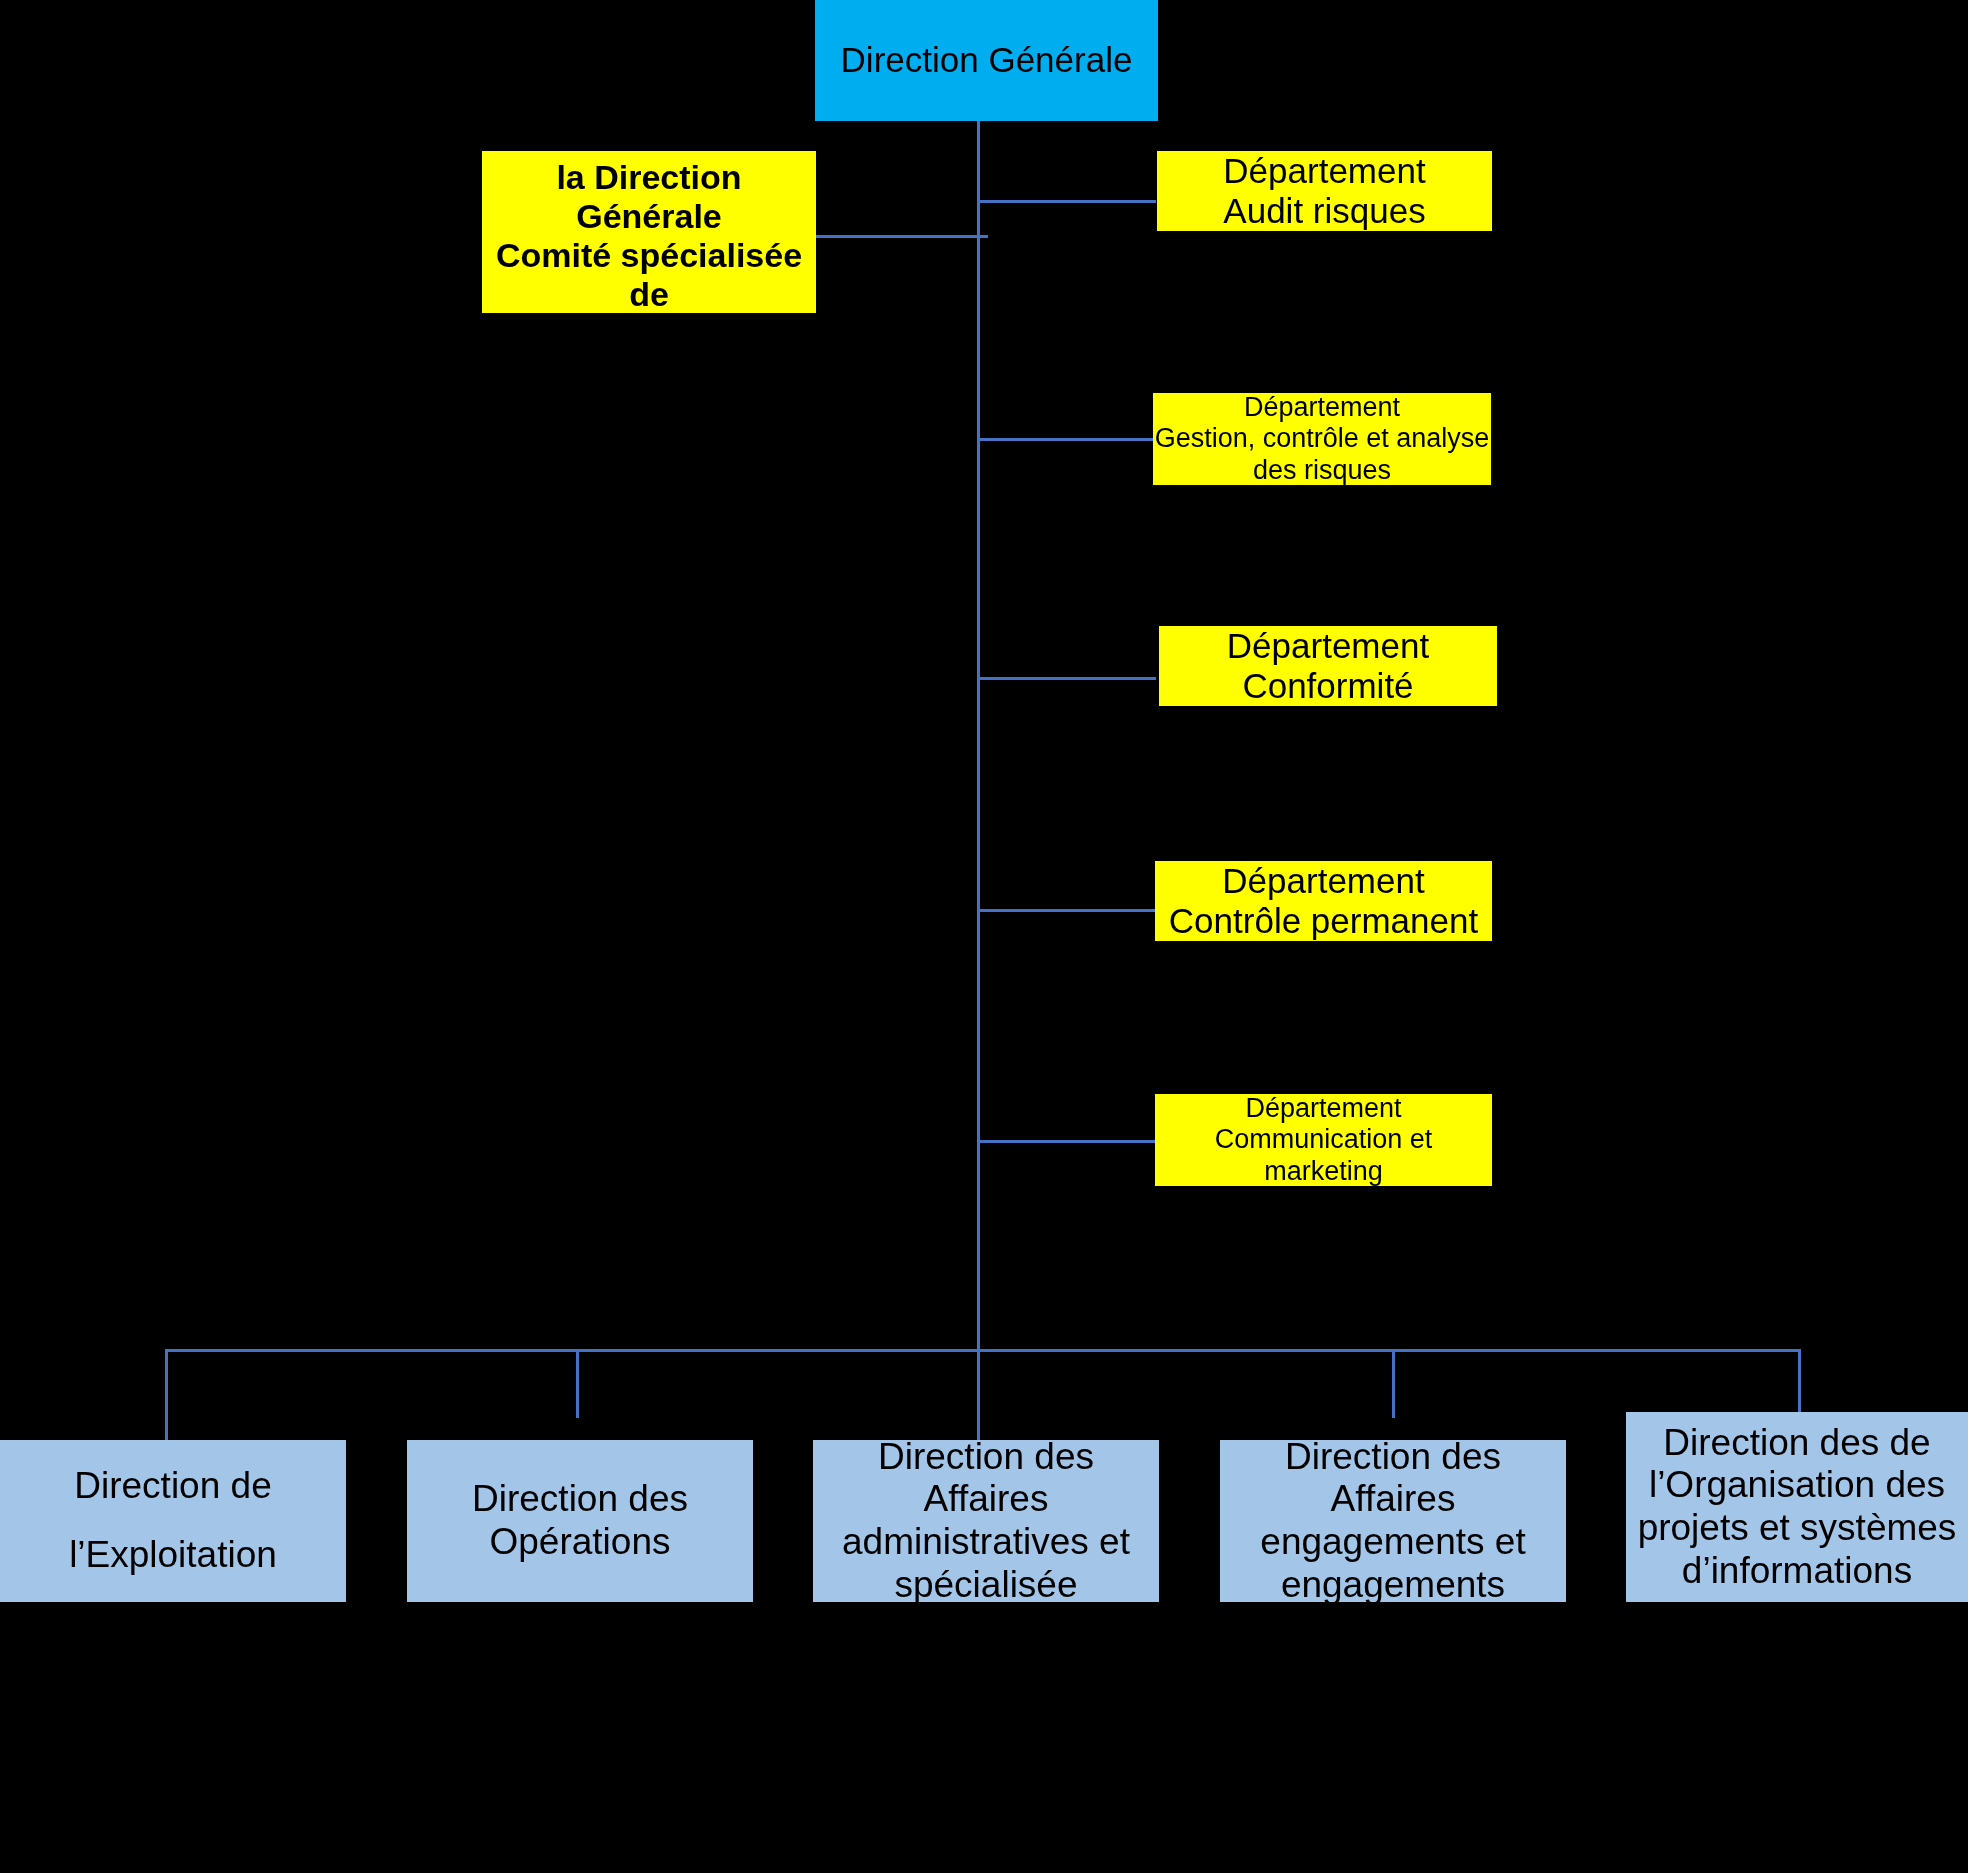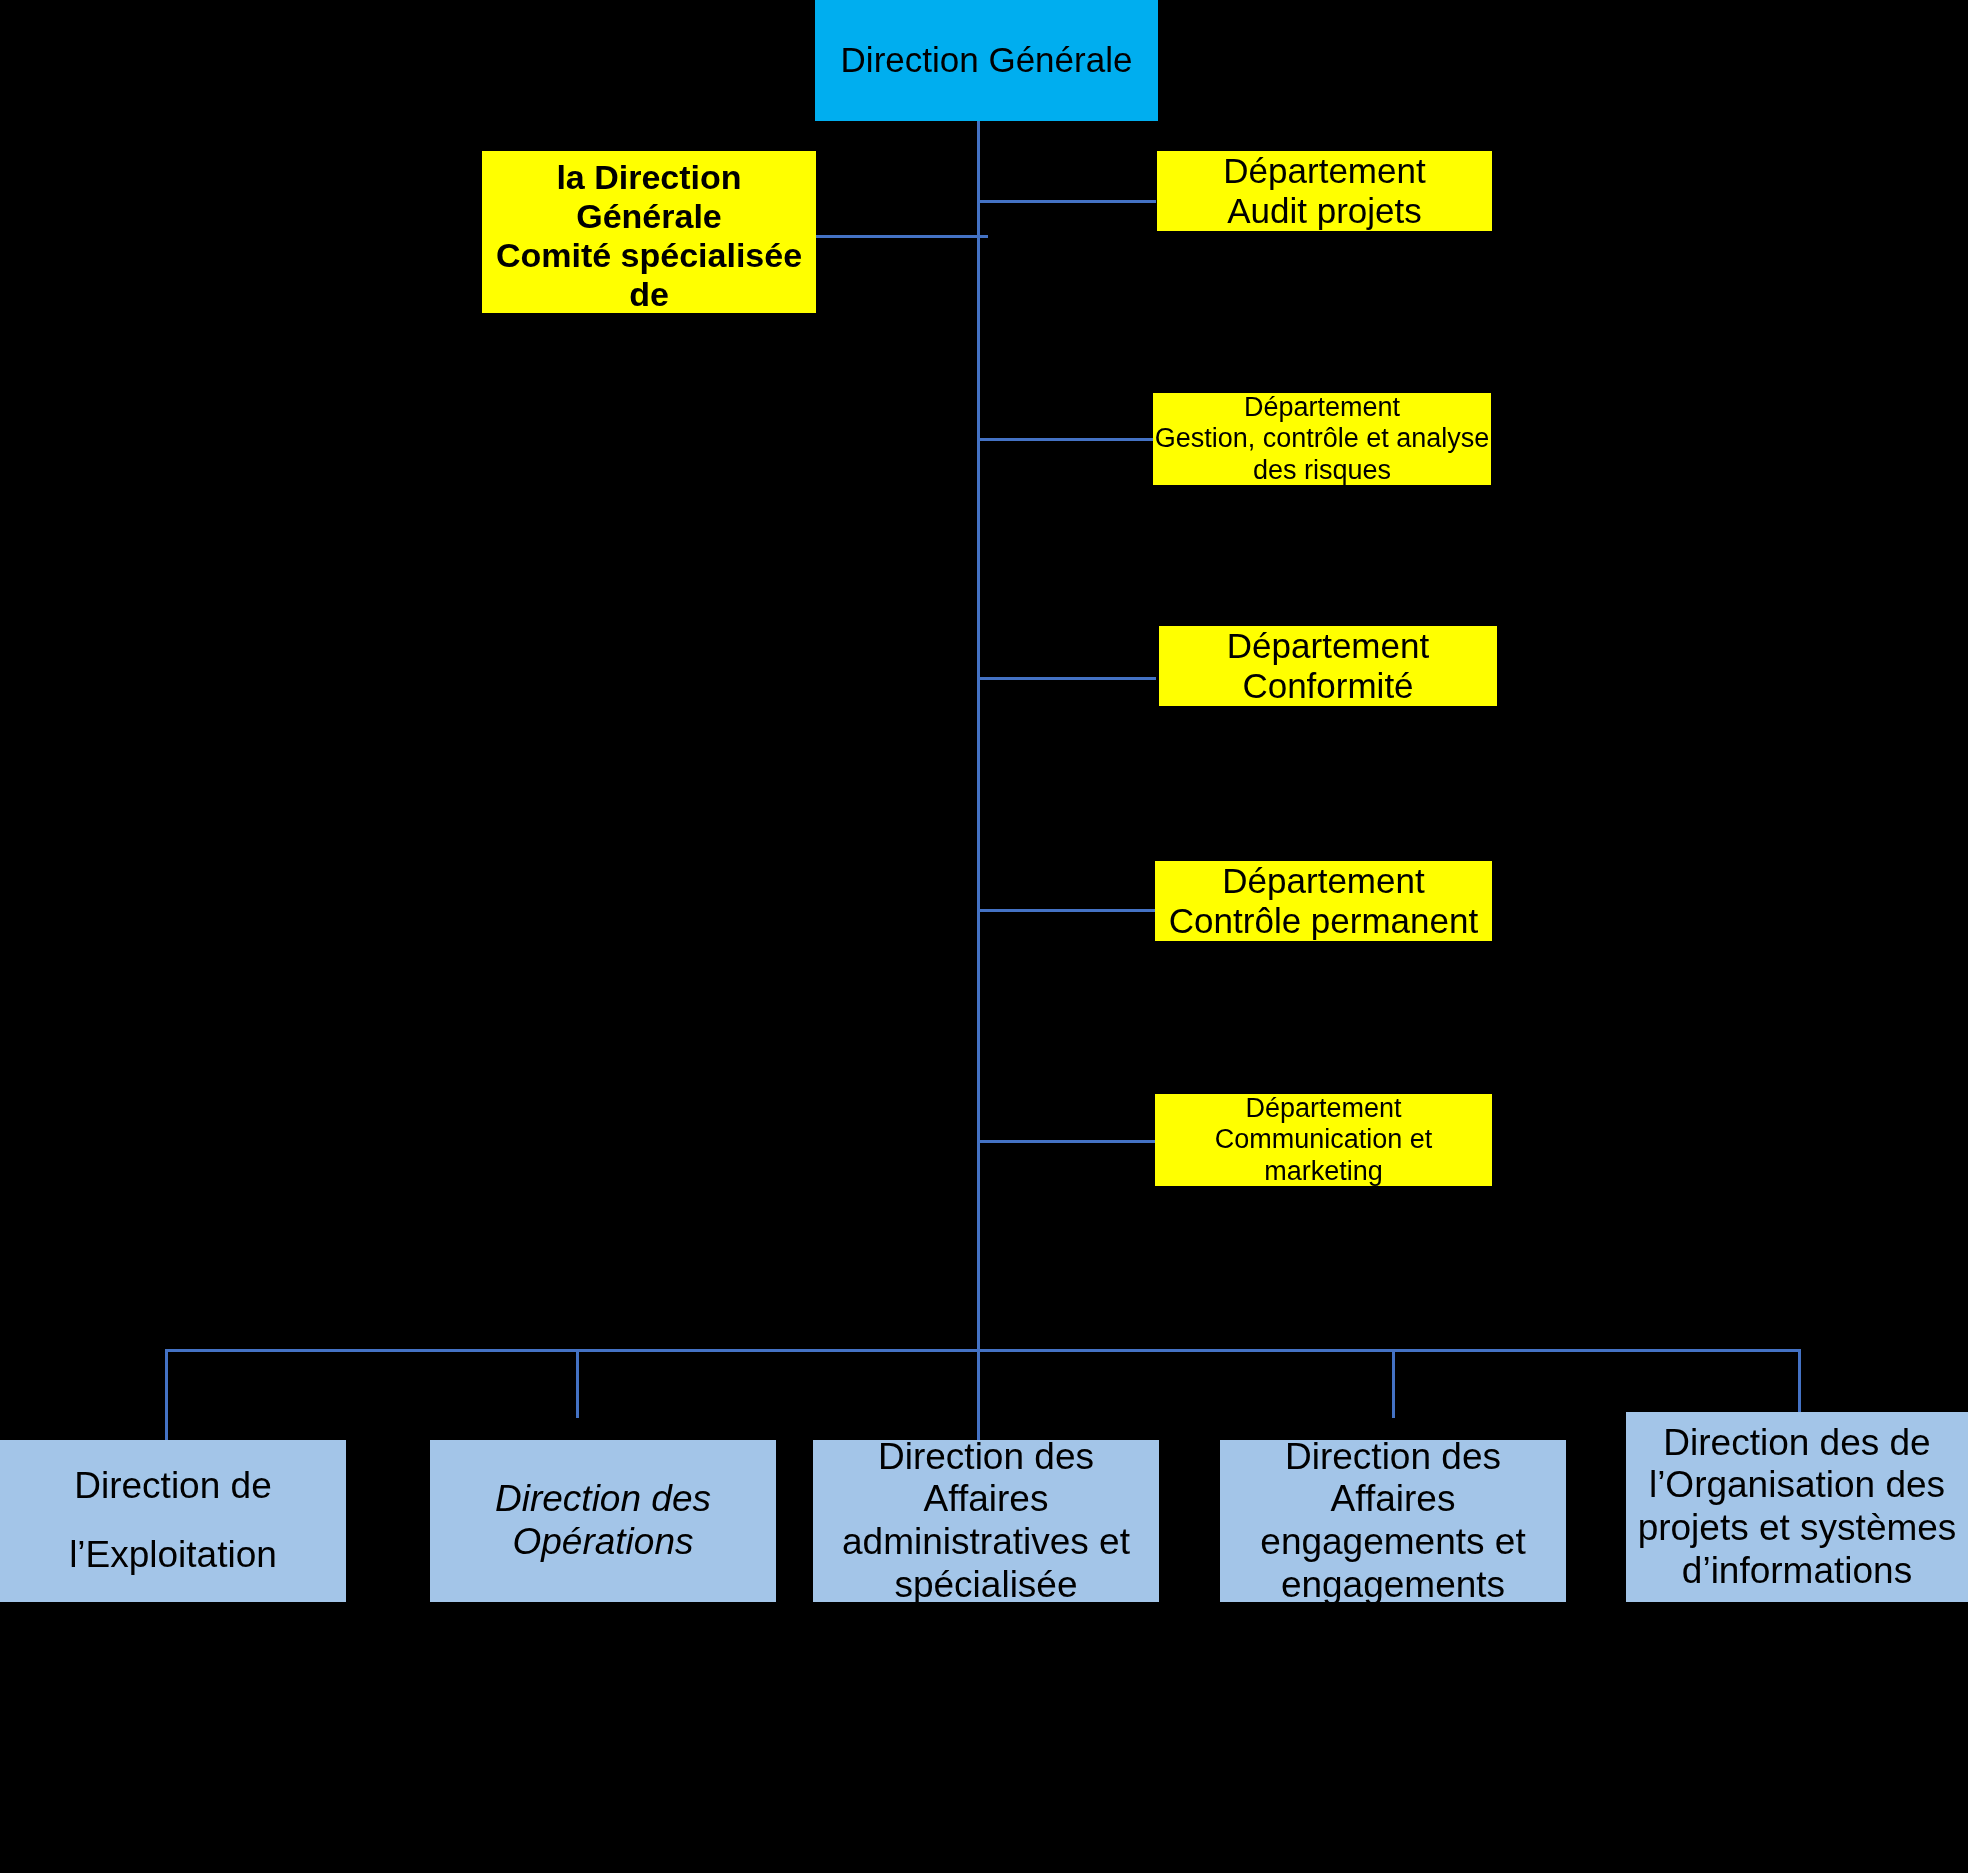--- a/index.html
+++ b/index.html
@@ -105,21 +105,21 @@
   </div>
 
   <div class="node node-yellow node-committee" style="left:482px; top:151px; width:334px; height:162px;">
     <span class="node-line title-bold">la Direction Générale</span>
     <span class="node-line title-bold">Comité spécialisée de</span>
 
   </div>
 
   <div class="node node-yellow" style="left:1157px; top:151px; width:335px; height:80px;">
     <span class="node-line title-lg">Département</span>
-    <span class="node-line title-lg">Audit projets</span>
+    <span class="node-line title-lg">Audit risques</span>
   </div>
 
   <div class="node node-yellow" style="left:1153px; top:393px; width:338px; height:92px;">
     <span class="node-line title-md">Département</span>
     <span class="node-line title-md">Gestion,  contrôle et analyse</span>
     <span class="node-line title-md">des risques</span>
   </div>
 
   <div class="node node-yellow" style="left:1159px; top:626px; width:338px; height:80px;">
     <span class="node-line title-lg">Département</span>
@@ -135,21 +135,21 @@
     <span class="node-line title-md">Département</span>
     <span class="node-line title-md">Communication  et</span>
     <span class="node-line title-md">marketing</span>
   </div>
 
   <div class="node node-blue" style="left:0px; top:1440px; width:346px; height:162px;gap:26px;">
     <span class="node-line">Direction de</span>
     <span class="node-line">l’Exploitation</span>
   </div>
 
-  <div class="node node-blue" style="left:430px; top:1440px; width:346px; height:162px;font-style:italic;">
+  <div class="node node-blue" style="left:407px; top:1440px; width:346px; height:162px;">
     <span class="node-line">Direction des</span>
     <span class="node-line">Opérations</span>
   </div>
 
   <div class="node node-blue" style="left:813px; top:1440px; width:346px; height:162px;">
     <span class="node-line">Direction des Affaires</span>
     <span class="node-line">administratives et</span>
     <span class="node-line">spécialisée</span>
   </div>
 

